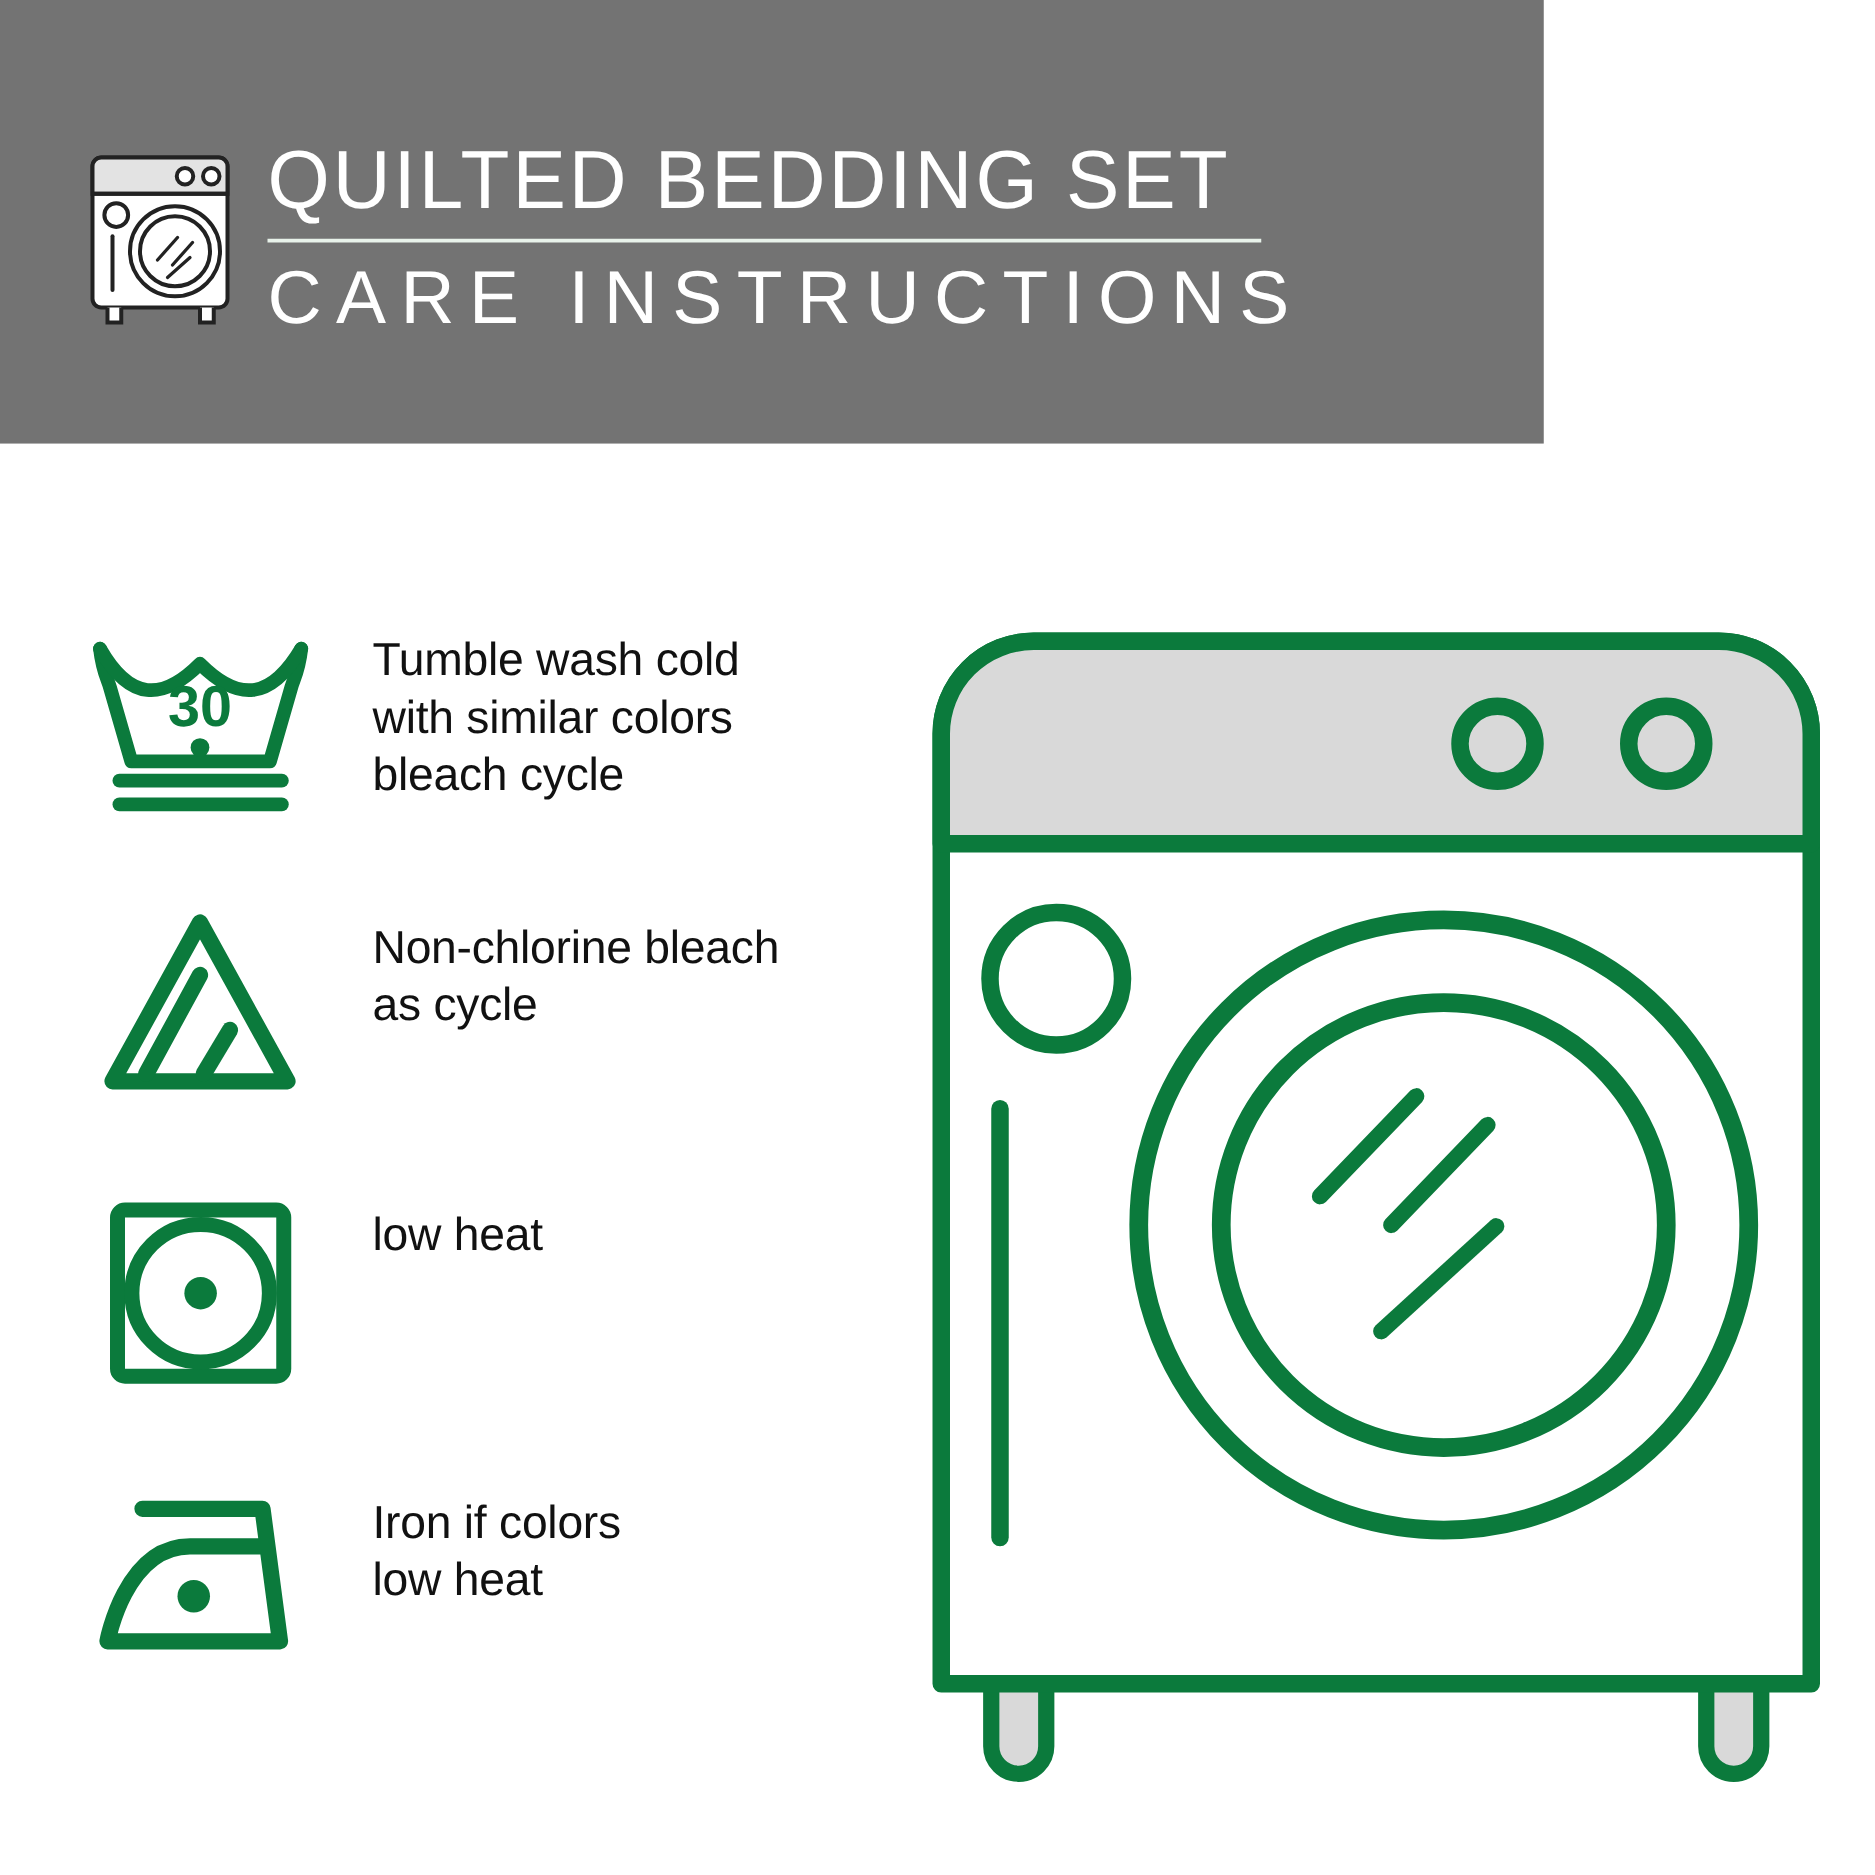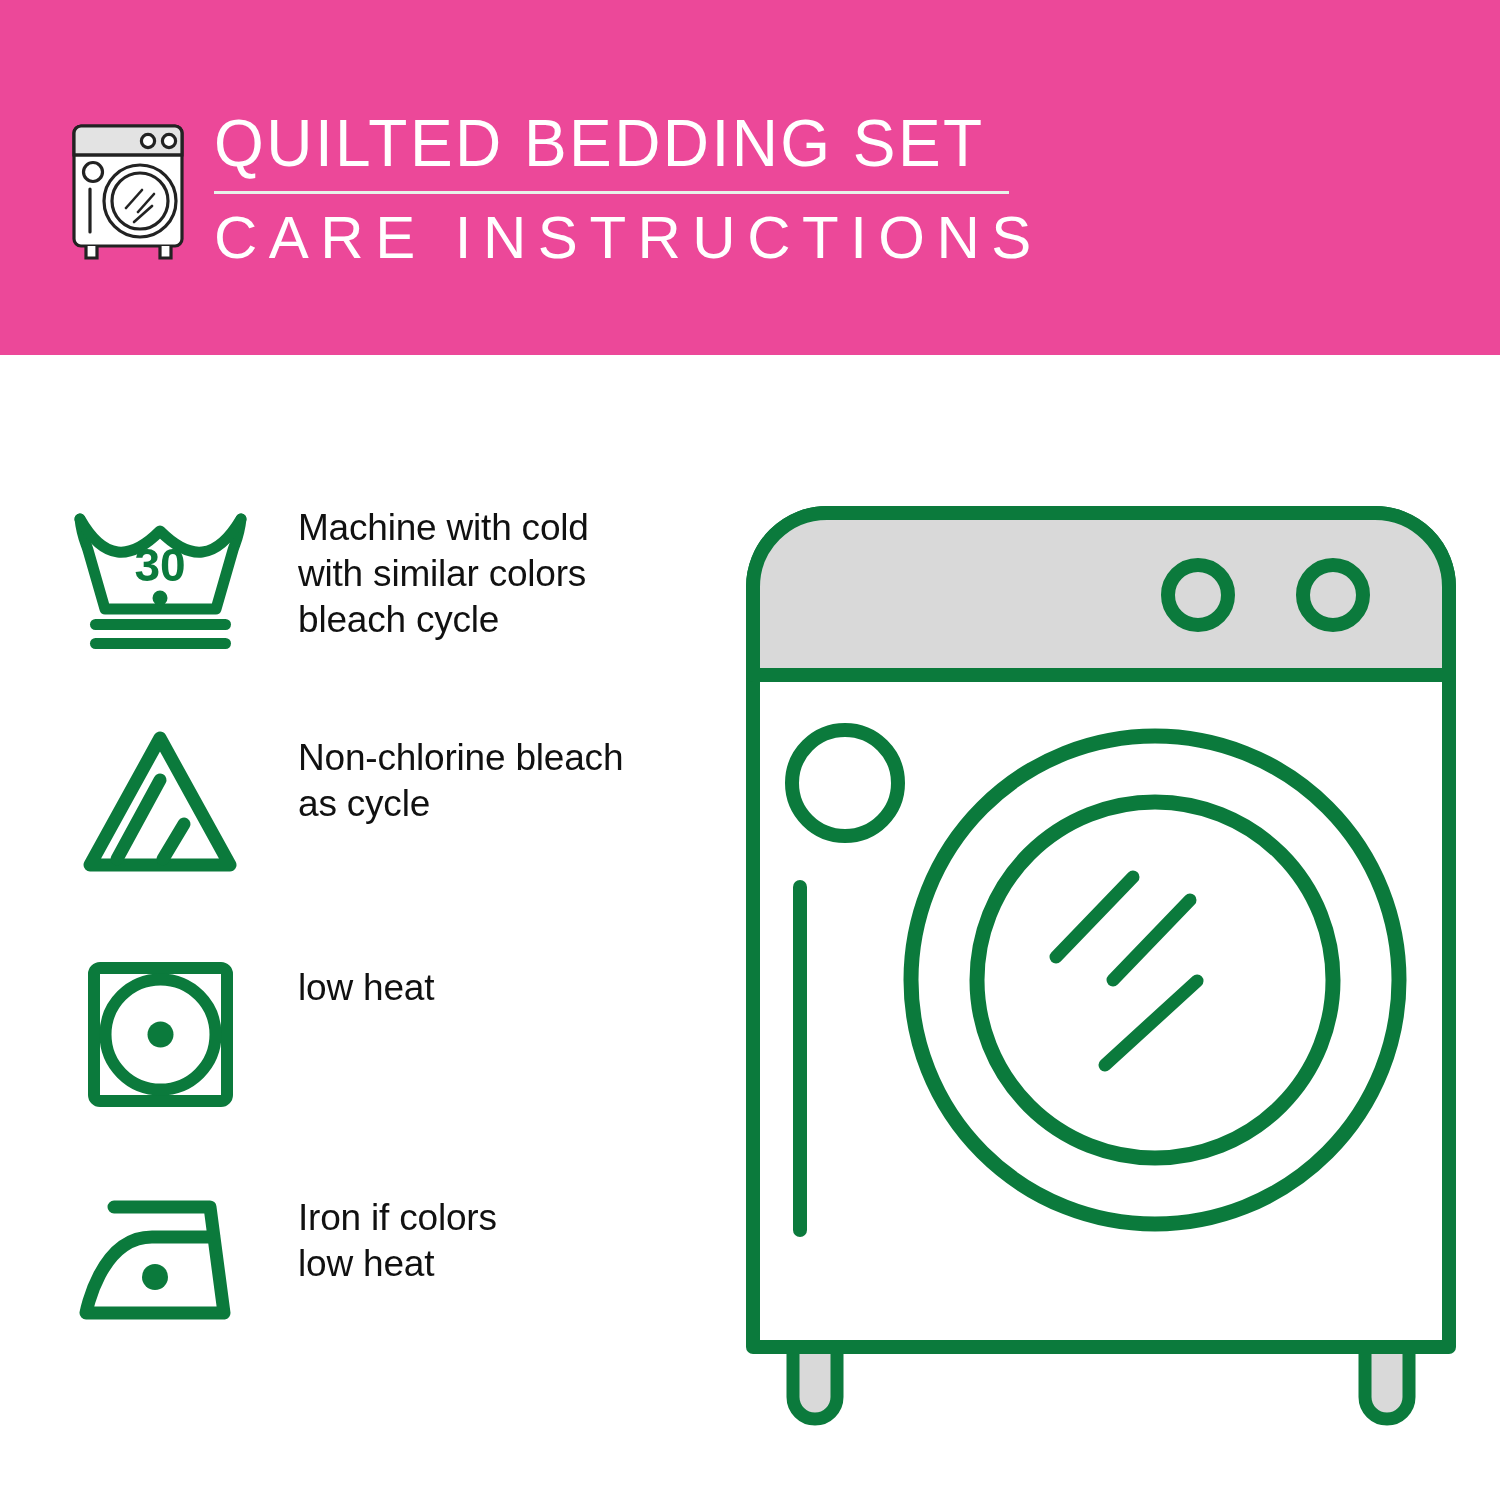--- a/index.html
+++ b/index.html
@@ -13,23 +13,23 @@
     font-family: "Liberation Sans", sans-serif;
     overflow: hidden;
     position: relative;
   }
 
   
   .header {
     position: absolute;
     left: 0;
     top: 0;
-    width: 1500px;
+    width: 1235px;
     height: 355px;
-    background: #ec4899;
+    background: #737373;
     box-sizing: border-box;
   }
   .header-logo {
     position: absolute;
     left: 62px;
     top: 108px;
     width: 132px;
     height: 155px;
   }
   .header-text {
@@ -173,21 +173,21 @@
           </g>
 
           <rect x="22" y="124" width="141" height="11" rx="5.5" fill="#0b7a3c"></rect>
           <rect x="22" y="143" width="141" height="11" rx="5.5" fill="#0b7a3c"></rect>
 
           <text x="92" y="86" text-anchor="middle" fill="#0b7a3c" font-family="Liberation Sans, sans-serif" font-size="46" font-weight="700">30</text>
           <circle cx="92" cy="103" r="7.5" fill="#0b7a3c"></circle>
         </svg>
       </div>
       <div class="care-text">
-        <span class="tline">Machine with cold</span>
+        <span class="tline">Tumble wash cold</span>
         <span class="tline">with similar colors</span>
         <span class="tline">bleach cycle</span>
       </div>
     </div>
 
     <div class="care-row">
       <div class="care-symbol">
         <svg viewBox="0 0 185 160" width="185" height="160" aria-hidden="true">
           <g fill="none" stroke="#0b7a3c" stroke-width="13" stroke-linecap="round" stroke-linejoin="round">
             <path d="M92 13 L162 140 H22 Z"></path>

